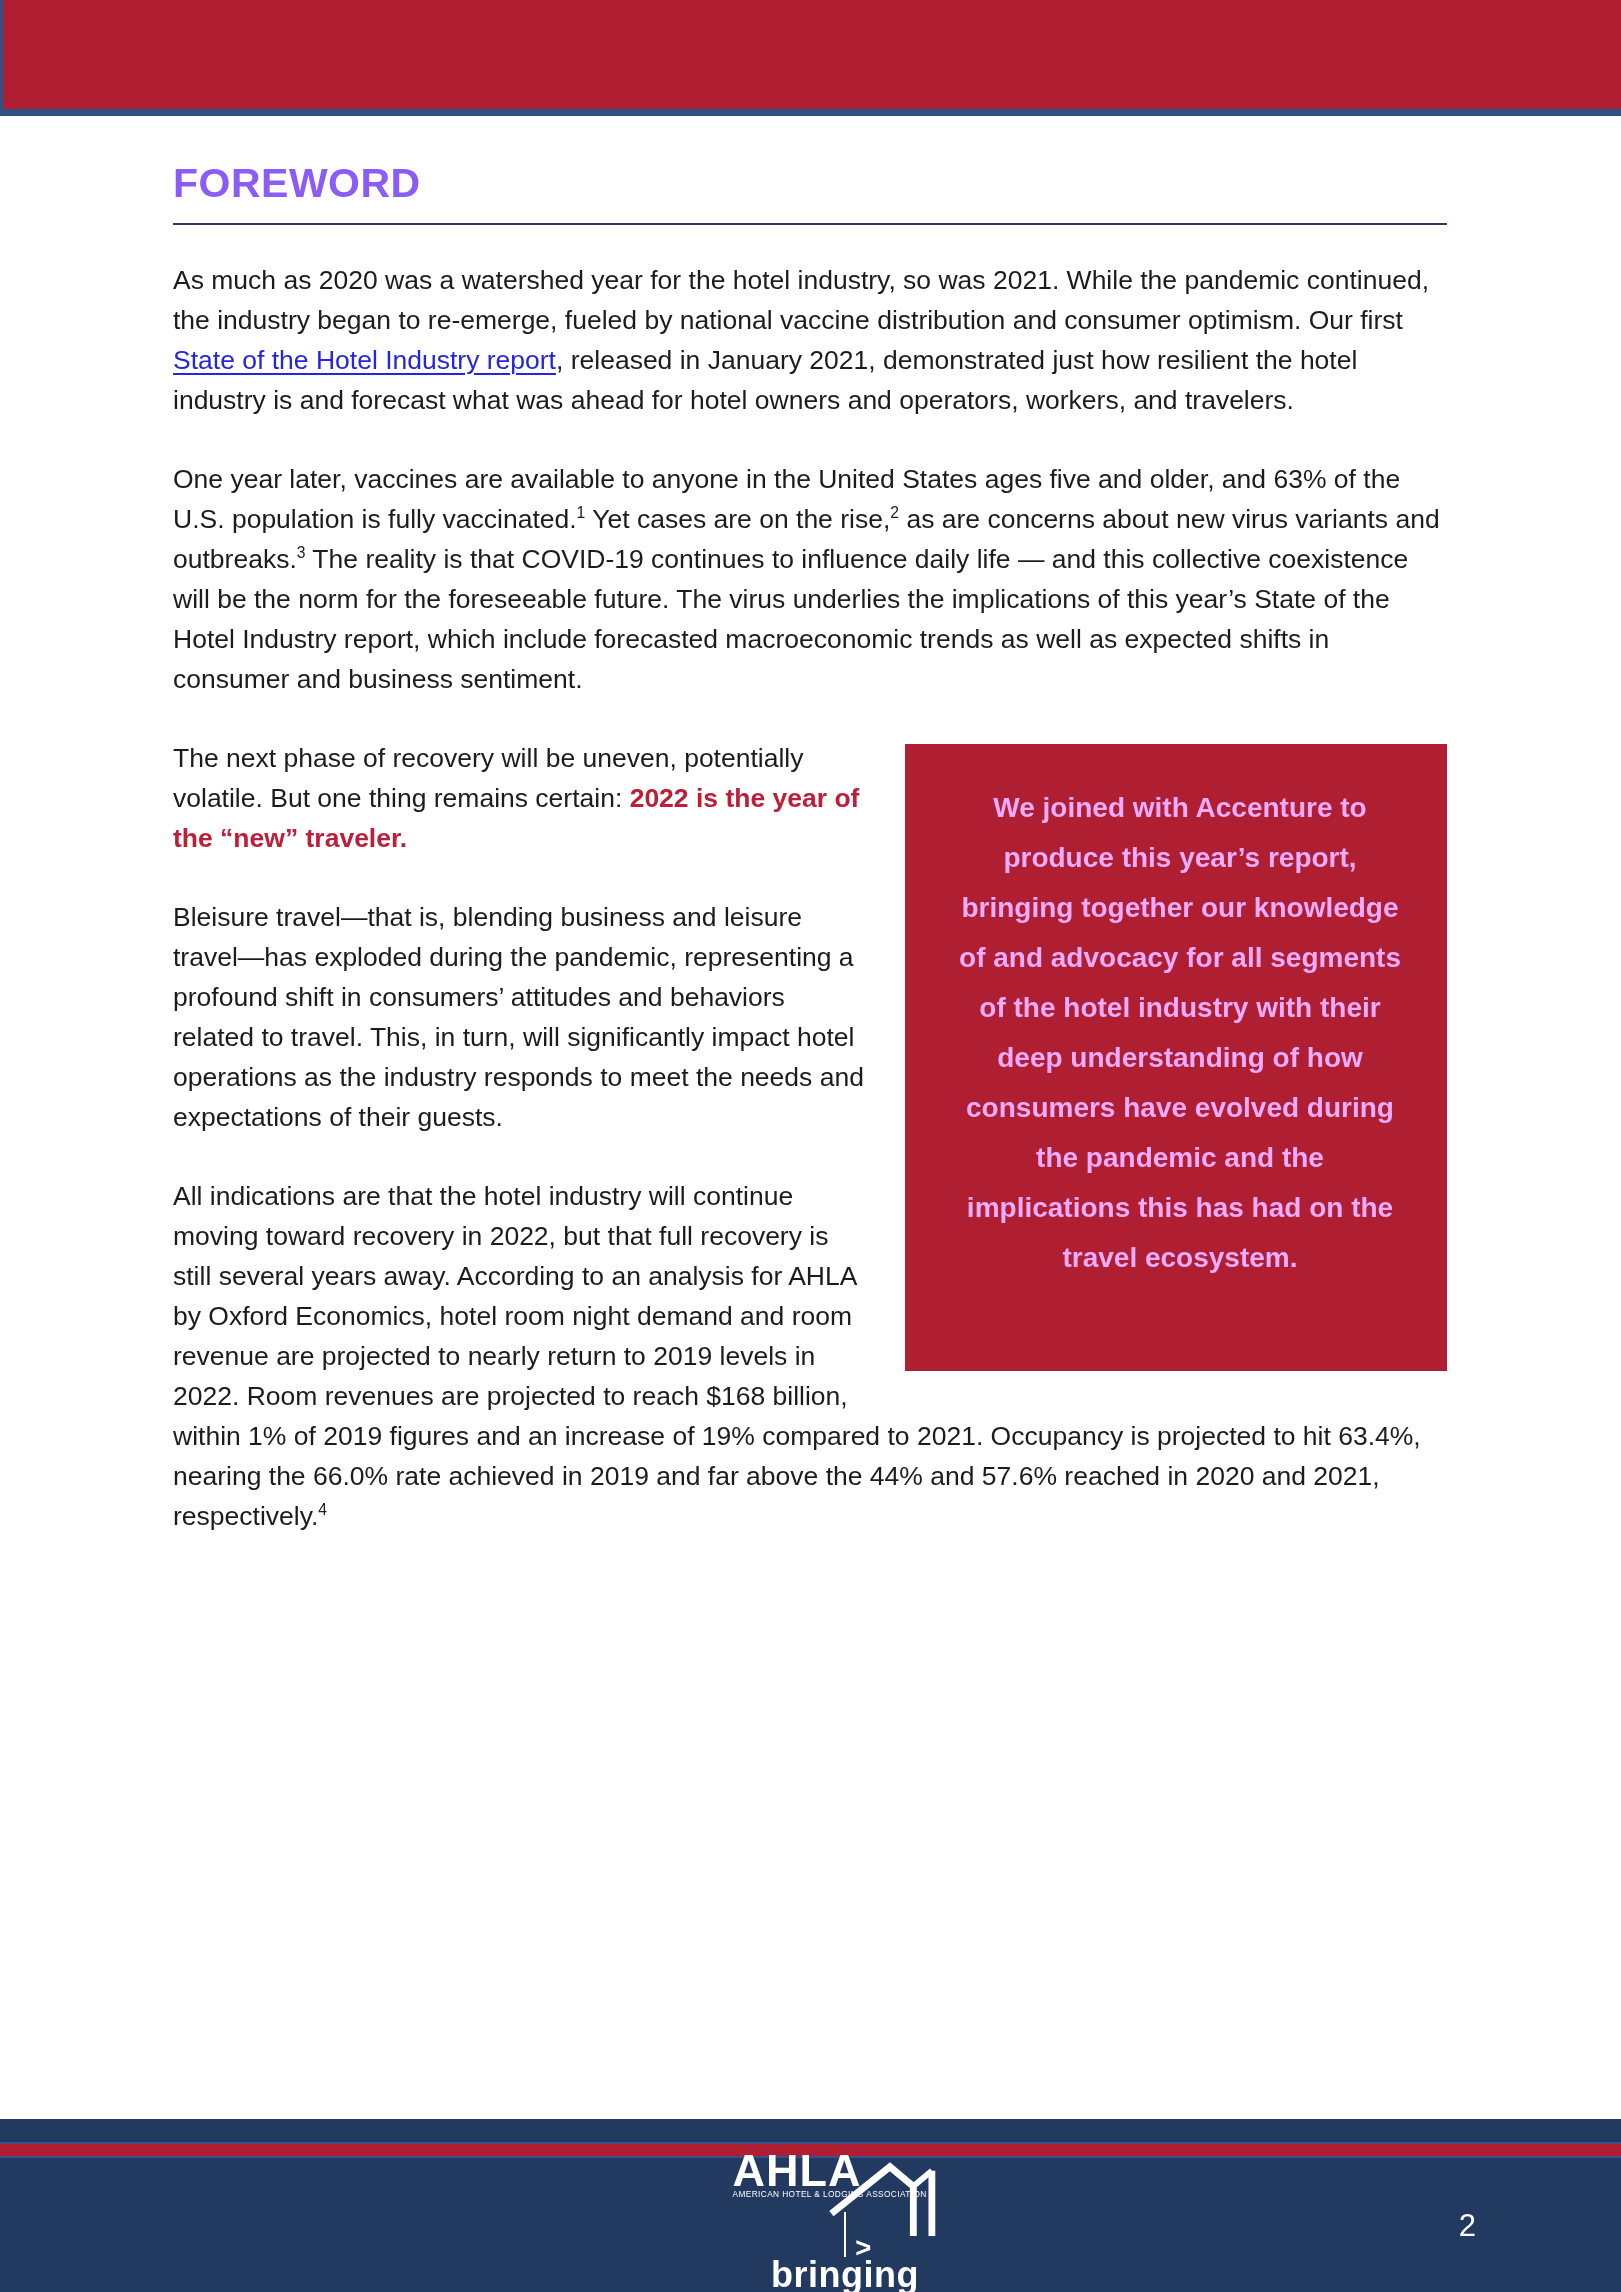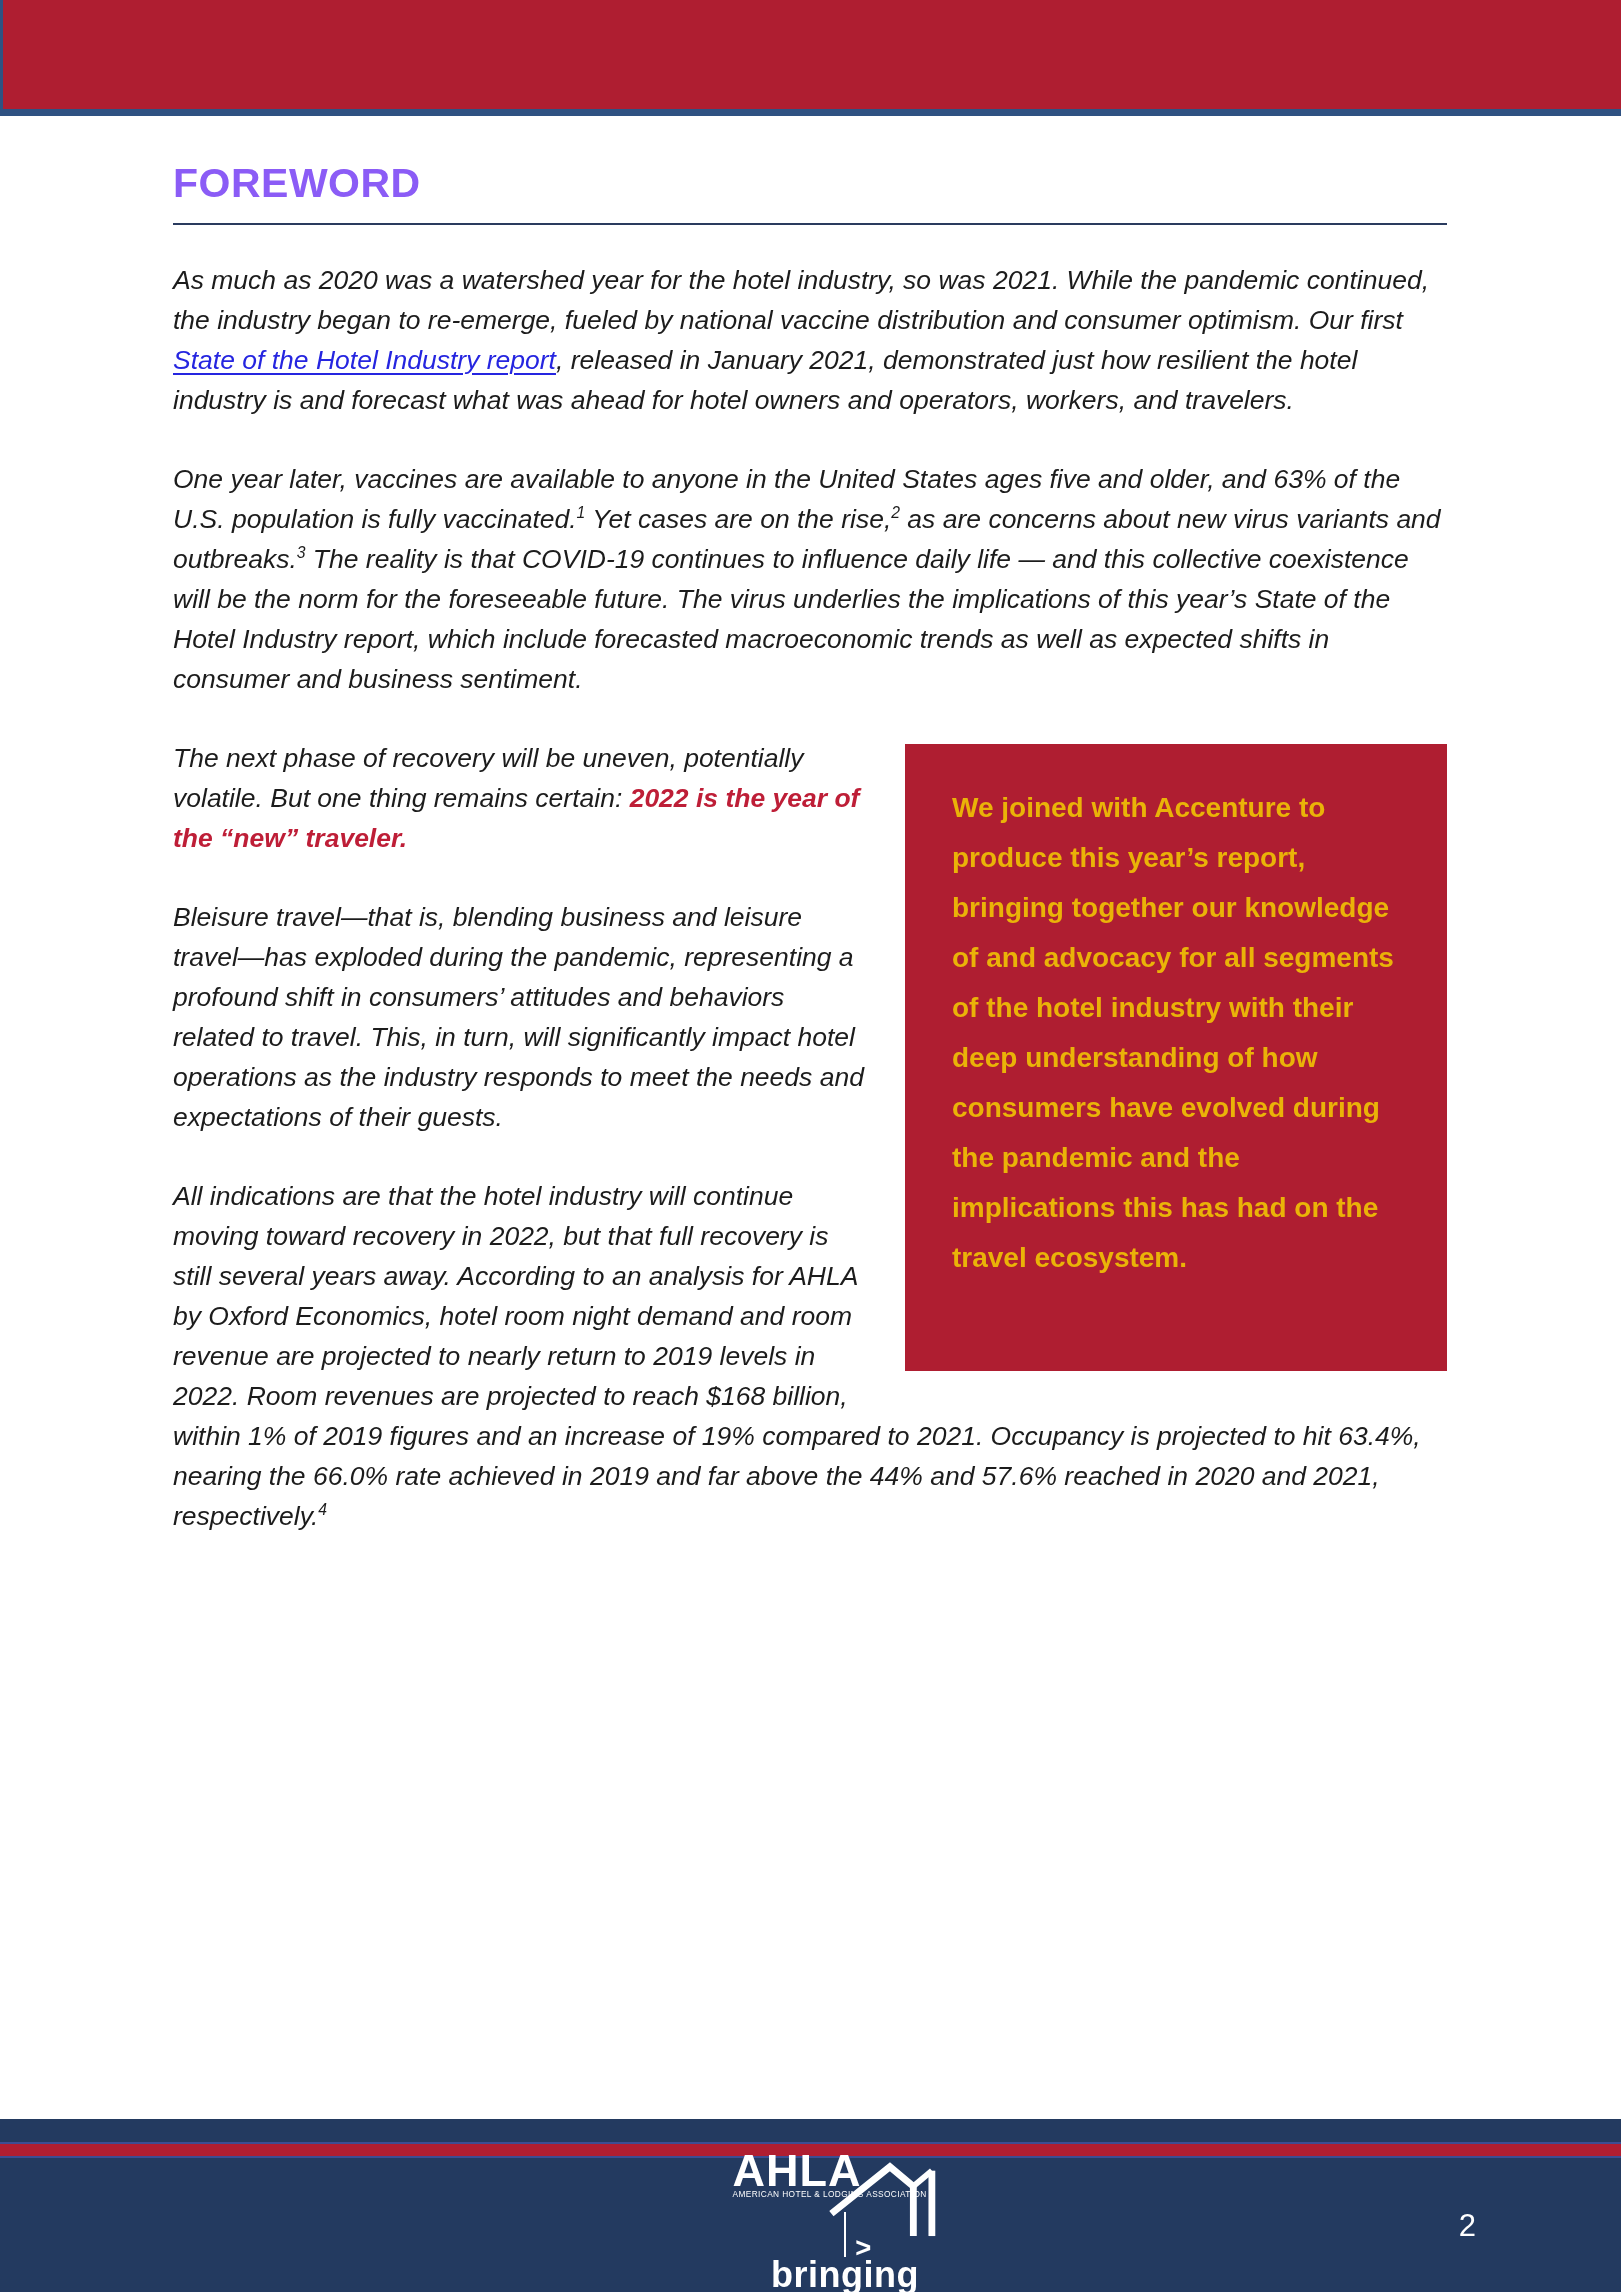--- a/index.html
+++ b/index.html
@@ -31,21 +31,20 @@
     color: #8b5cf6; letter-spacing: 0.5px;
     line-height: 1.1;
   }
   hr.title-rule {
     border: none; border-top: 2px solid #2a3b5e;
     margin: 16.7px 0 0 0; width: 100%;
   }
   p.body {
     font-size: 26.5px; line-height: 40px;
     margin: 12px 0 39px 0;
-    font-style: italic;
   }
   p.body.first { margin-top: 35px; }
   p.body.last { margin-bottom: 0; }
   sup.fn {
     font-size: 15.7px; line-height: 0; vertical-align: super;
   }
   a.doc-link {
     color: #2525e0; text-decoration: underline;
     text-decoration-thickness: 2px; text-underline-offset: 3.9px;
     cursor: pointer;
@@ -57,23 +56,24 @@
   .callout {
     float: right;
     width: 542px; height: 627px;
     box-sizing: border-box;
     background: #af1e31;
     margin: 5.9px 0 23.5px 39px;
     padding: 39px 39px 0 47px;
   }
   .callout-text {
     margin: 0;
-    color: #eab308;
+    color: #f0abfc;
     font-size: 28px; font-weight: bold;
     line-height: 50px;
+    text-align: center;
   }
 
   
   .page-footer { position: absolute; left: 0; bottom: 0; width: 100%; }
   .footer-top { height: 23.5px; background: #233a60; }
   .footer-stripe {
     height: 11.8px; background: #b01e31;
     border-top: 2.9px solid #3d4d92; border-bottom: 2.9px solid #3d4d92;
   }
   .footer-main {

